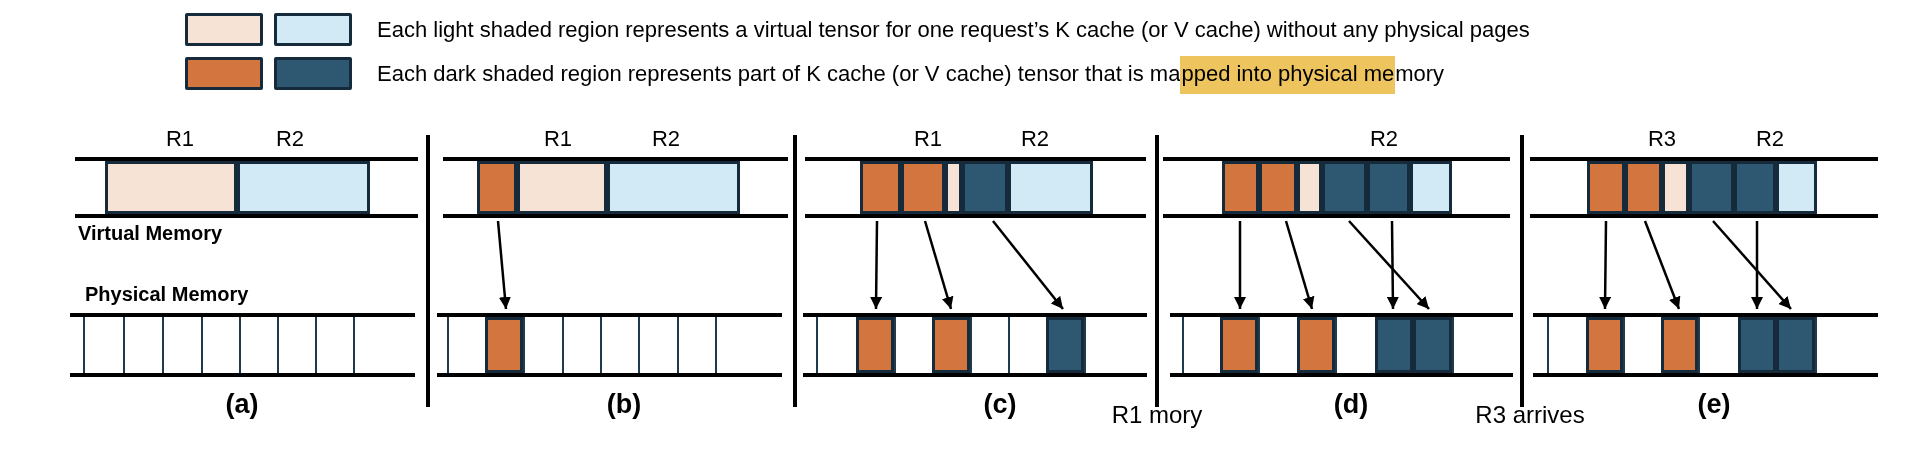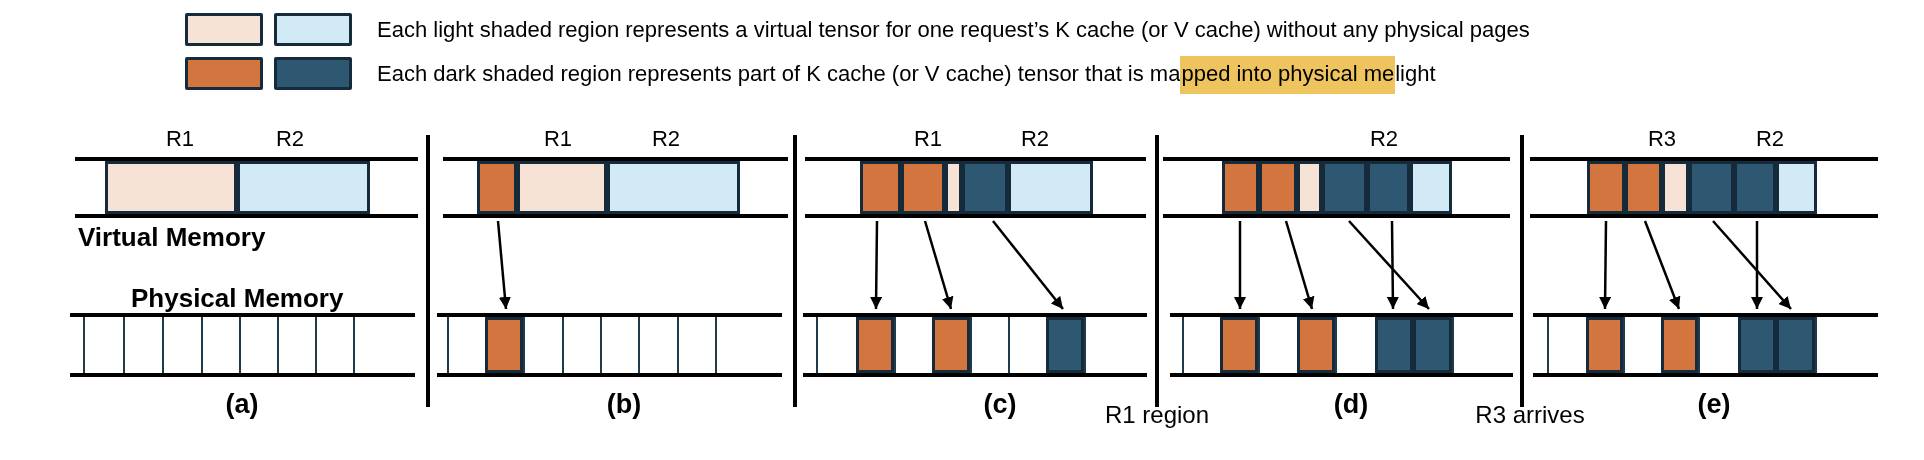--- a/index.html
+++ b/index.html
@@ -8,21 +8,21 @@
     font-family:"Liberation Sans",sans-serif;color:#000;
   }
   
   .legend-row{position:absolute;left:185px;display:flex;align-items:flex-end;}
   .legend-row.r1{top:13px;}
   .legend-row.r2{top:57px;}
   .swatch{width:78px;height:33px;box-sizing:border-box;border:3px solid var(--outline);border-radius:2px;margin-right:11px;background:#fff;}
   .legend-text{margin-left:14px;font-size:22px;line-height:33px;white-space:nowrap;}
   .hl{background:var(--highlight);padding:5px 1px 8px 1px;}
   
-  .memlabel{position:absolute;font-size:26px;font-weight:700;white-space:nowrap;}
+  .memlabel{position:absolute;font-size:20px;font-weight:700;white-space:nowrap;}
   
   .panel{position:absolute;left:0;top:0;width:100%;height:100%;}
   .strip{position:absolute;display:flex;box-sizing:border-box;border-top:4px solid #000;border-bottom:4px solid #000;background:#fff;}
   .vstrip{top:157px;height:61px;}
   .pstrip{top:313px;height:64px;}
   .seg,.cell{height:100%;box-sizing:border-box;flex:0 0 auto;}
   .div-l{border-left:2px solid var(--slot-divider);}
   .block{border:3px solid var(--outline);}
   
   .rlabel{position:absolute;top:126px;transform:translateX(-50%);font-size:22px;white-space:nowrap;}
@@ -38,25 +38,25 @@
 <div id="canvas">
 
   <div class="legend-row r1">
     <div class="swatch" style="background: rgb(247, 227, 214);"></div>
     <div class="swatch" style="background: rgb(210, 234, 246);"></div>
     <div class="legend-text">Each light shaded region represents a virtual tensor for one request’s K cache (or V cache) without any physical pages</div>
   </div>
   <div class="legend-row r2">
     <div class="swatch" style="background: rgb(211, 117, 62);"></div>
     <div class="swatch" style="background: rgb(46, 88, 113);"></div>
-    <div class="legend-text"><span>Each dark shaded region represents part of K cache (or V cache) tensor that is ma</span><span class="hl">pped into physical me</span><span>light</span></div>
+    <div class="legend-text"><span>Each dark shaded region represents part of K cache (or V cache) tensor that is ma</span><span class="hl">pped into physical me</span><span>mory</span></div>
   </div>
 
   <div class="memlabel" style="left:78px;top:222px;">Virtual Memory</div>
-  <div class="memlabel" style="left:85px;top:283px;margin-left:46px;">Physical Memory</div>
+  <div class="memlabel" style="left:85px;top:283px;">Physical Memory</div>
 
   <div id="panels">
       <div class="panel">
         <div class="strip vstrip" style="left: 75px; width: 343px;">
           <div class="seg" style="width: 30px;"></div>
           <div class="seg block" style="width: 132px; background: rgb(247, 227, 214);"></div>
           <div class="seg block" style="width: 133px; background: rgb(210, 234, 246);"></div>
           <div class="seg" style="width: 48px;"></div>
         </div>
         <div class="strip pstrip" style="left: 70px; width: 345px;">
@@ -170,21 +170,21 @@
           <div class="cell div-l" style="width: 63px;"></div>
         </div>
         <div class="rlabel" style="left: 1662px;">R3</div>
         <div class="rlabel" style="left: 1770px;">R2</div>
         <div class="plabel" style="left: 1714px;">(e)</div>
       </div>
       <div class="vdiv" style="left: 426px;"></div>
       <div class="vdiv" style="left: 793px;"></div>
       <div class="vdiv" style="left: 1155px;"></div>
       <div class="vdiv" style="left: 1520px;"></div>
-      <div class="translabel" style="left: 1157px;">R1 region</div>
+      <div class="translabel" style="left: 1157px;">R1 mory</div>
       <div class="translabel" style="left: 1530px; text-align: center;">R3 arrives</div>
     </div>
 
   <svg id="arrows" width="1924" height="460">
     <defs>
       <marker id="ah" markerWidth="14" markerHeight="12" refX="12" refY="6" orient="auto" markerUnits="userSpaceOnUse">
         <path d="M0,0 L12,6 L0,12 Z" fill="#000"></path>
       </marker>
     </defs>
   <line x1="498" y1="221" x2="506" y2="309" stroke="#000000" stroke-width="2.5" marker-end="url(#ah)"></line>

